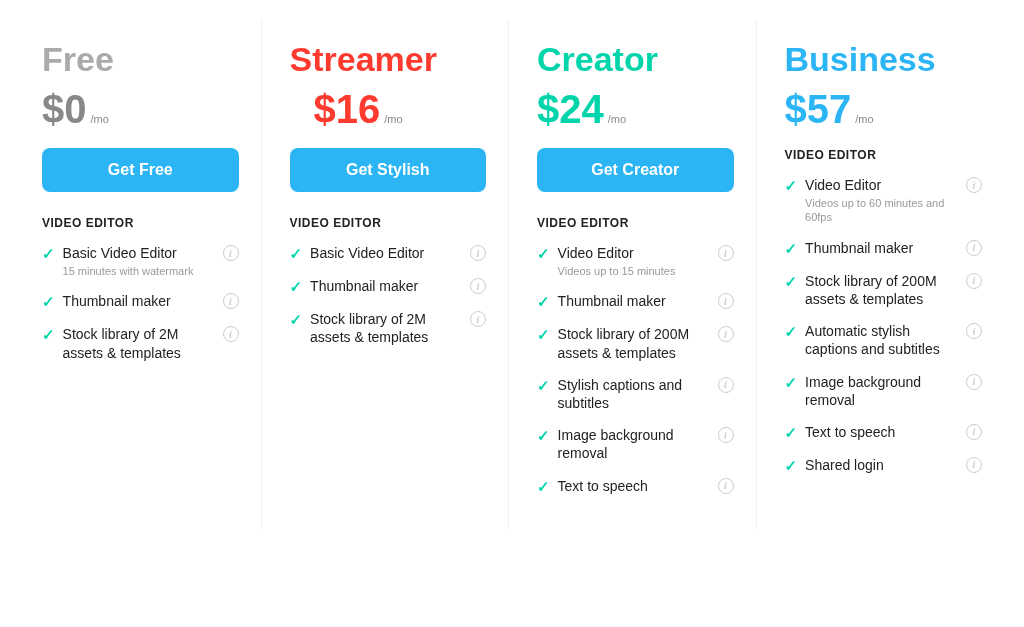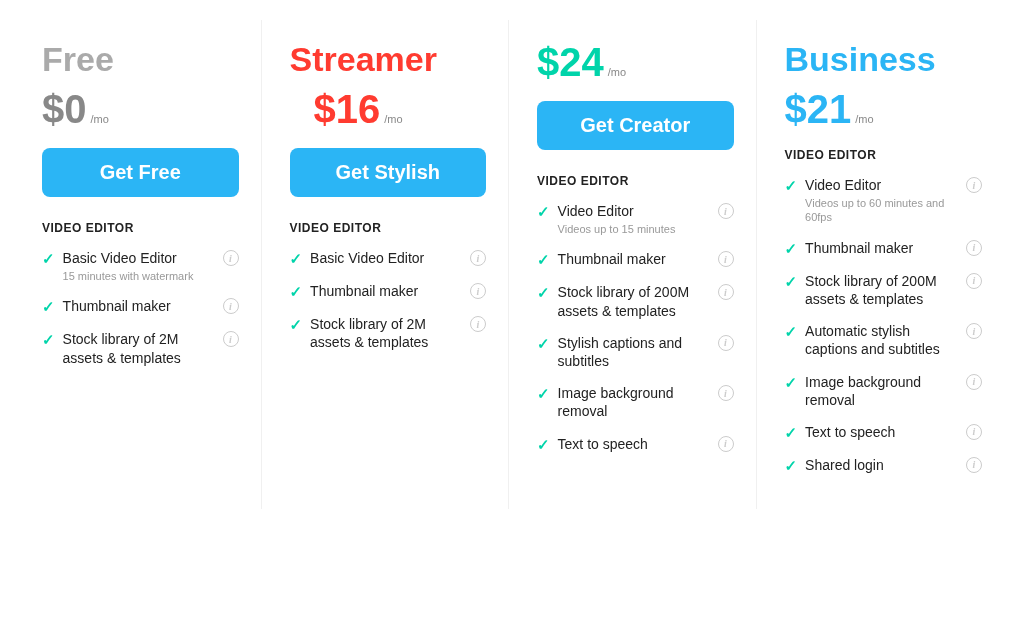--- a/index.html
+++ b/index.html
@@ -46,21 +46,21 @@
       font-size: 11px;
       color: #888;
       margin-left: 4px;
     }
     .plan-btn {
       display: block;
       width: 100%;
       padding: 13px 10px;
       border: none;
       border-radius: 8px;
-      font-size: 20px;
+      font-size: 16px;
       font-weight: 700;
       color: #fff;
       cursor: pointer;
       margin-bottom: 24px;
       text-align: center;
       background: #2bb5f5;
     }
     .section-label {
       font-size: 12px;
       font-weight: 800;
@@ -182,20 +182,21 @@
         <li class="feature-item">
           <span class="check-icon">✓</span>
           <div class="feature-text-wrap">
             <div class="feature-text">Stock library of 2M assets &amp; templates</div>
           </div>
           <span class="info-icon">i</span>
         </li>
       </ul>
     </div>
     <div class="plan-col">
+      <div class="plan-name creator">Creator</div>
       <div class="plan-price">
         <span class="price-amount creator">$24</span>
         <span class="price-period">/mo</span>
       </div>
       <button class="plan-btn">Get Creator</button>
       <div class="section-label">VIDEO EDITOR</div>
       <ul class="feature-list">
         <li class="feature-item">
           <span class="check-icon">✓</span>
           <div class="feature-text-wrap">
@@ -237,21 +238,21 @@
           <div class="feature-text-wrap">
             <div class="feature-text">Text to speech</div>
           </div>
           <span class="info-icon">i</span>
         </li>
       </ul>
     </div>
     <div class="plan-col">
       <div class="plan-name business">Business</div>
       <div class="plan-price">
-        <span class="price-amount business">$21</span>
+        <span class="price-amount business">$57</span>
         <span class="price-period">/mo</span>
       </div>
       <div class="section-label">VIDEO EDITOR</div>
       <ul class="feature-list">
         <li class="feature-item">
           <span class="check-icon">✓</span>
           <div class="feature-text-wrap">
             <div class="feature-text">Video Editor</div>
             <div class="feature-subtext">Videos up to 60 minutes and 60fps</div>
           </div>

